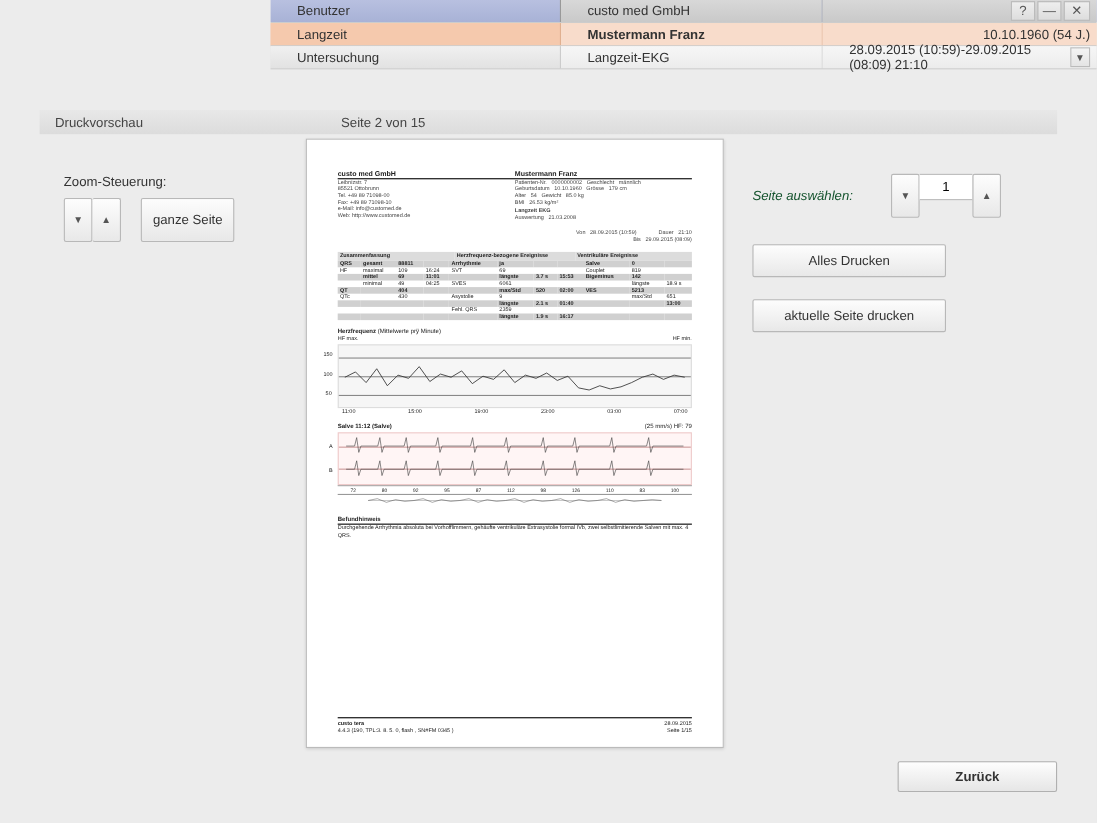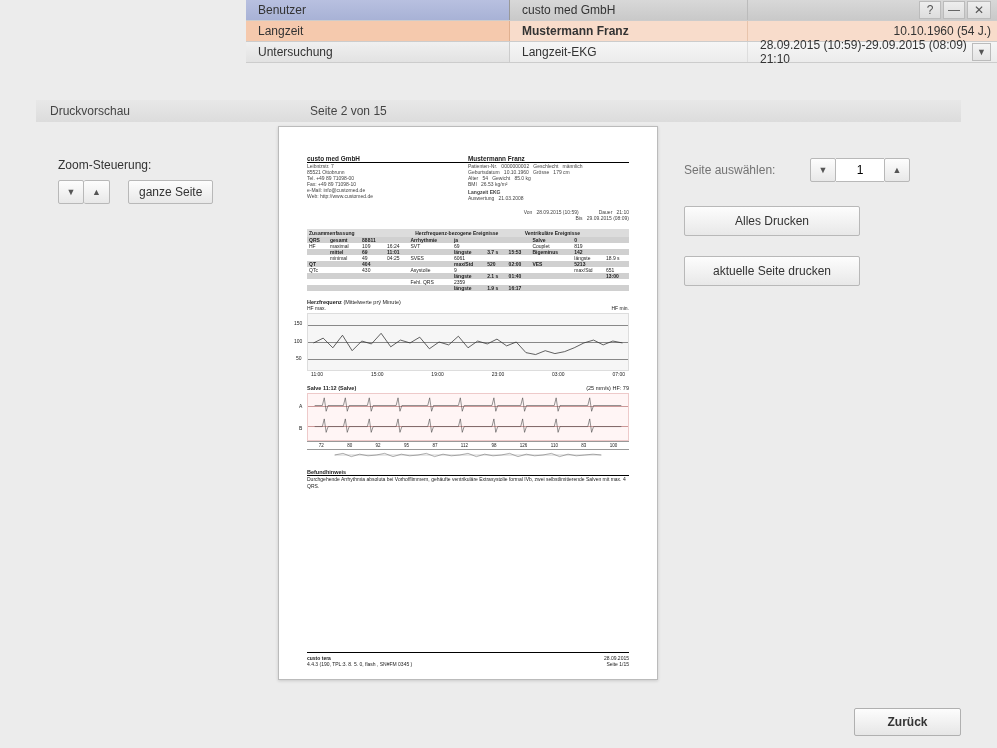--- a/index.html
+++ b/index.html
@@ -9,21 +9,21 @@
     background: #ececec;
     color: #333;
     width: 997px;
     height: 748px;
     overflow: hidden;
   }
 
   
   .header { margin-left: 246px; width: 751px; }
   .header-row { display: flex; height: 21px; border-bottom: 1px solid #ccc; align-items: center; }
-  .hdr-cell { padding: 0 12px; height: 100%; display: flex; align-items: center; }
+  .hdr-cell { padding: 0 24px; height: 100%; display: flex; align-items: center; }
   .label-col { width: 264px; }
   .value-col { width: 238px; }
   .right-col { flex: 1; justify-content: flex-end; padding-right: 6px; }
 
   .row-benutzer { background: linear-gradient(#b8c0e0,#a8b2d6); }
   .row-benutzer .label-col { border-right: 1px solid #999; }
   .row-benutzer .value-col { background: linear-gradient(#d8d8d8,#c9c9c9); border-right:1px solid #bbb; }
   .row-benutzer .right-col { background: linear-gradient(#d8d8d8,#c9c9c9); }
 
   .row-patient { background: #f7d7c0; }
@@ -58,21 +58,21 @@
     padding: 0 14px; width:100%;gap:44px;
   }
   .titlebar .tleft { width:216px; }
   .content { position:relative; height:558px; width:100%; padding-top:24px; }
 
   .zoom-panel { position:absolute; left:22px; top:36px; width:200px; }
   .zoom-label { font-size:12px; color:#333; margin-bottom:8px; display:block;}
   .btn {
     background: linear-gradient(#fdfdfd,#e8e8e8);
     border:1px solid #b8b8b8; border-radius:2px;
-    height:24px; display:inline-flex; align-items:center; justify-content:center;
+    height:40px; display:inline-flex; align-items:center; justify-content:center;
     font-size:12px; color:#333; cursor:pointer; padding:0 10px;
   }
   .btn.small { width:26px; padding:0; }
   .btn.arrow { font-size:10px; }
   .zoom-buttons { display:flex; gap:4px; align-items:center;}
   .zoom-buttons .group1 { display:flex; }
 
   .page { position:absolute; left:242px; top:4px; width:380px; height:554px; background:#fff; border:1px solid #bbb; box-shadow:0 1px 3px rgba(0,0,0,0.15); padding:28px 28px 12px 28px; font-size:6px; color:#222;}
   .page .hdrrow { display:flex; border-bottom:1px solid #000; font-weight:bold; font-size:6.4px;}
   .page .hdrrow > div { flex:1;}
@@ -85,37 +85,37 @@
   .page .tbl .hd td { background:#d0d0d0; font-weight:bold; }
   .page .tbl .ghd { background:#dcdcdc; font-weight:bold; padding:1px 2px; }
   .page .chartbox { height:58px; background:#f6f6f6; border:1px solid #ddd; margin-top:2px; position:relative;}
   .page .chartline { position:absolute; left:0; right:0; top:50%; height:1px; background:#888;}
   .page .ecgbox { height:48px; background:#fff5f5; border:1px solid #eecaca; margin-top:2px; position:relative;}
   .page .ecgbox .line { position:absolute; left:0; right:0; height:1px; background:#c99;}
   .page .foot { position:absolute; bottom:12px; left:28px; right:28px; font-size:5px; border-top:1px solid #000; display:flex; justify-content:space-between; padding-top:2px;}
 
   .right-panel { position:absolute; left:648px; top:36px; width:250px; }
   .rp-row { display:flex; align-items:center; gap:6px; margin-bottom:24px;}
-  .rp-label { font-size:12px; color:#737373; width:120px; }
+  .rp-label { font-size:12px; color:#14532d; width:120px;font-style:italic; }
   .page-input {
     width:48px; height:24px; border:1px solid #b8b8b8; border-left:0; border-right:0;
     text-align:center; font-size:12px; background:#fff;
   }
   .wide-btn {
     background: linear-gradient(#fdfdfd,#e8e8e8);
     border:1px solid #b8b8b8; border-radius:2px;
     height:30px; width:176px; display:flex; align-items:center; justify-content:center;
     font-size:12px; color:#333; cursor:pointer; margin-bottom:20px;
   }
 
   .footer-btn {
-    position:absolute; right:36px; bottom:12px;
+    position:absolute; right:36px; bottom:28px;
     background: linear-gradient(#fdfdfd,#e6e6e6);
     border:1px solid #b0b0b0; border-radius:2px;
-    height:28px; width:107px; display:flex; align-items:center; justify-content:center;
+    height:28px; width:145px; display:flex; align-items:center; justify-content:center;
     font-size:12px; font-weight:bold; color:#333; cursor:pointer;
   }
 
   .tri-down::before { content:"▼"; font-size:9px; color:#555;}
   .tri-up::before   { content:"▲"; font-size:9px; color:#555;}
 </style>
 </head>
 <body>
 
 <div class="header">

